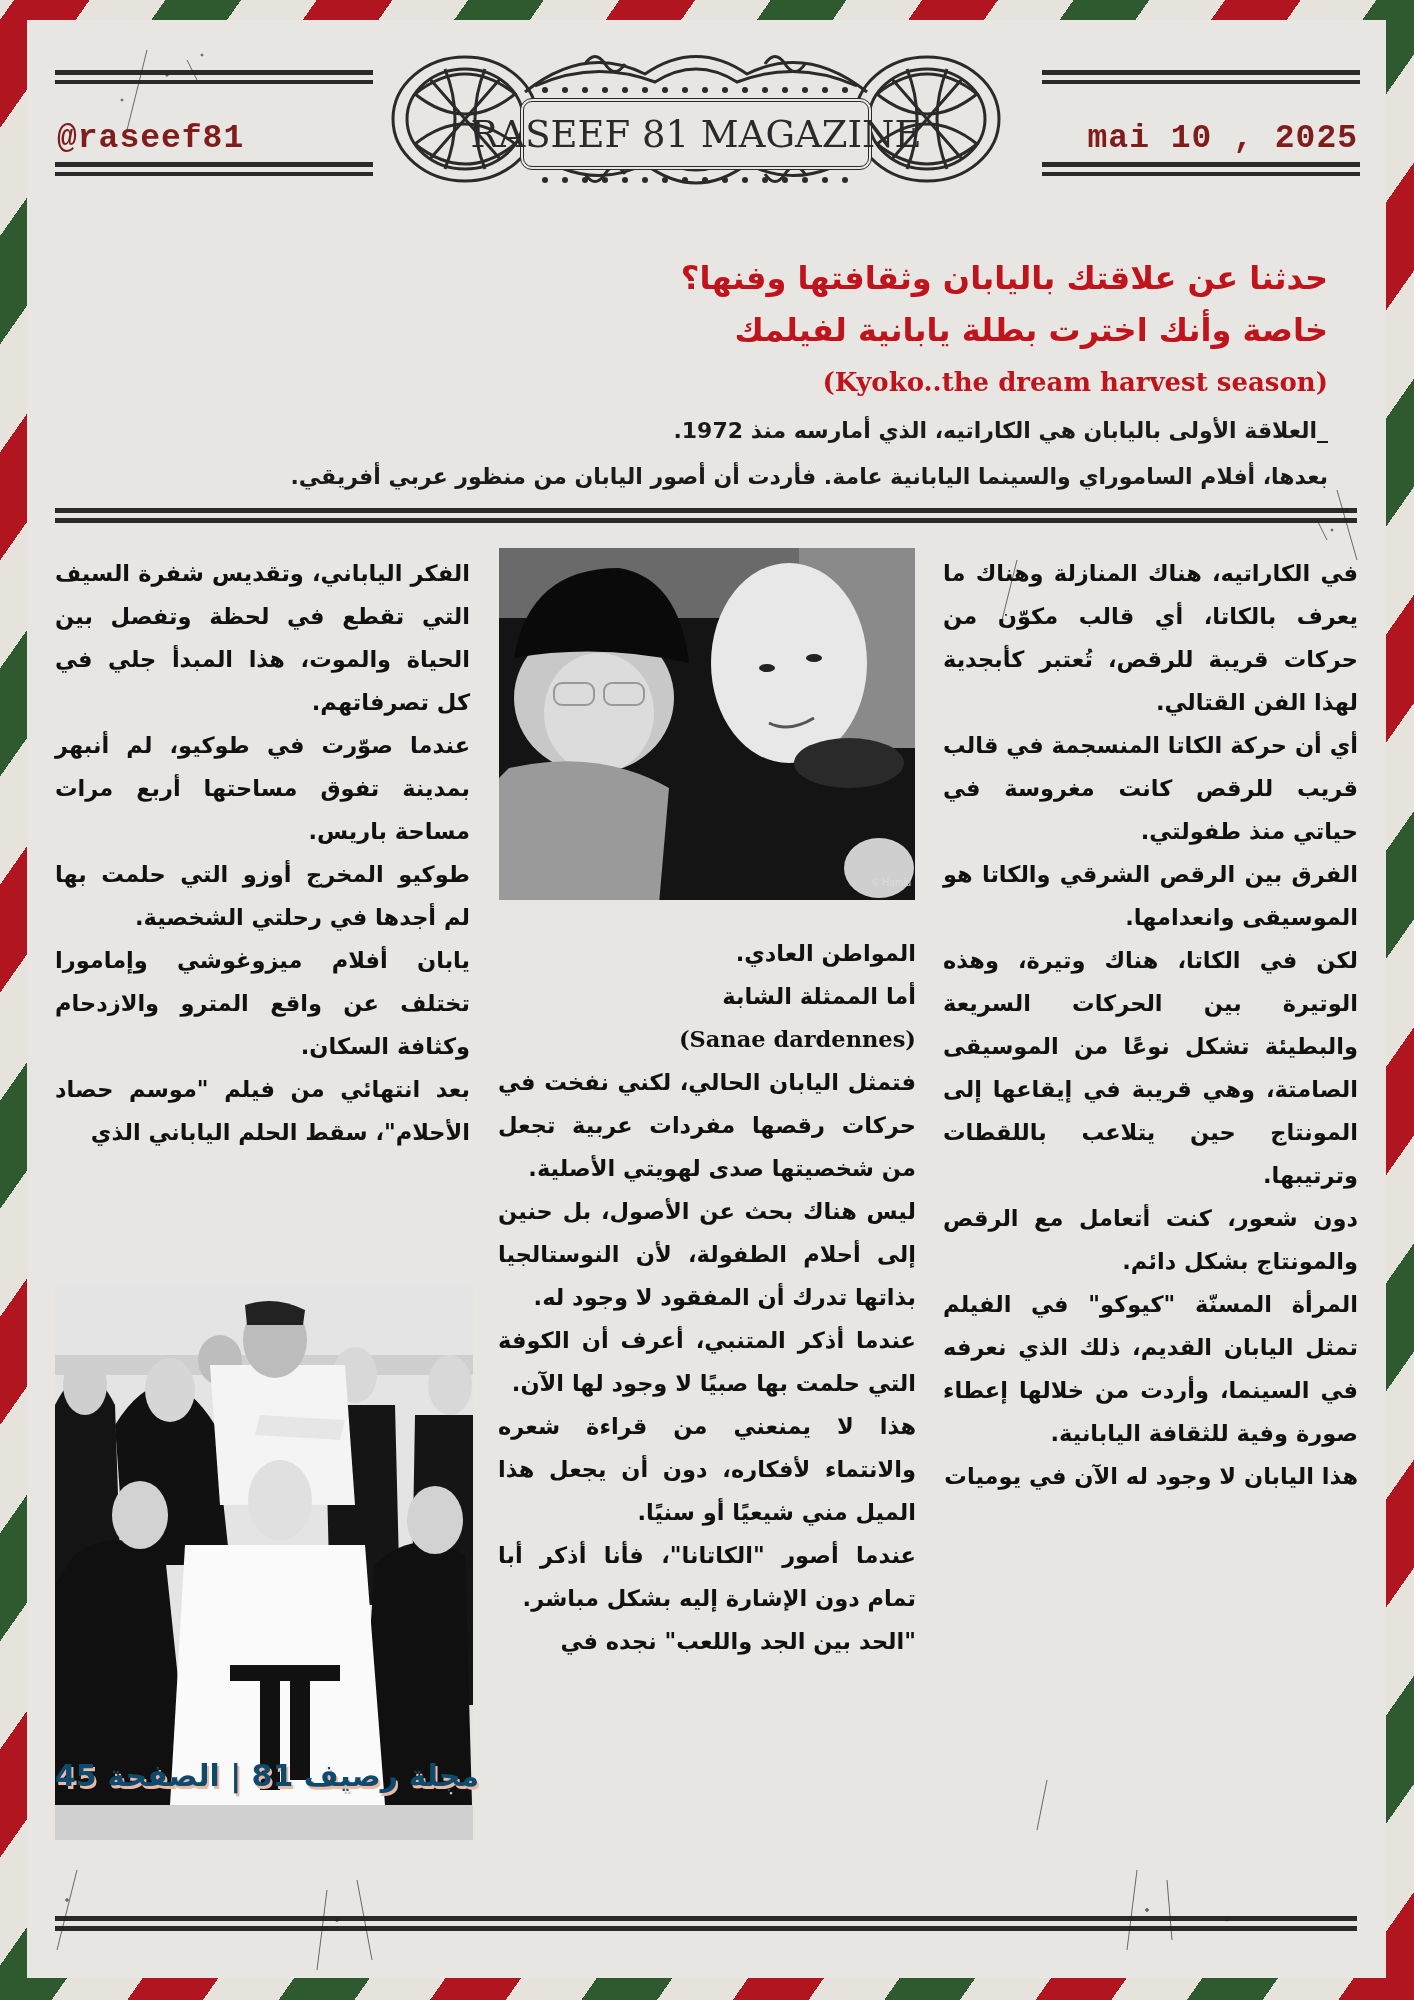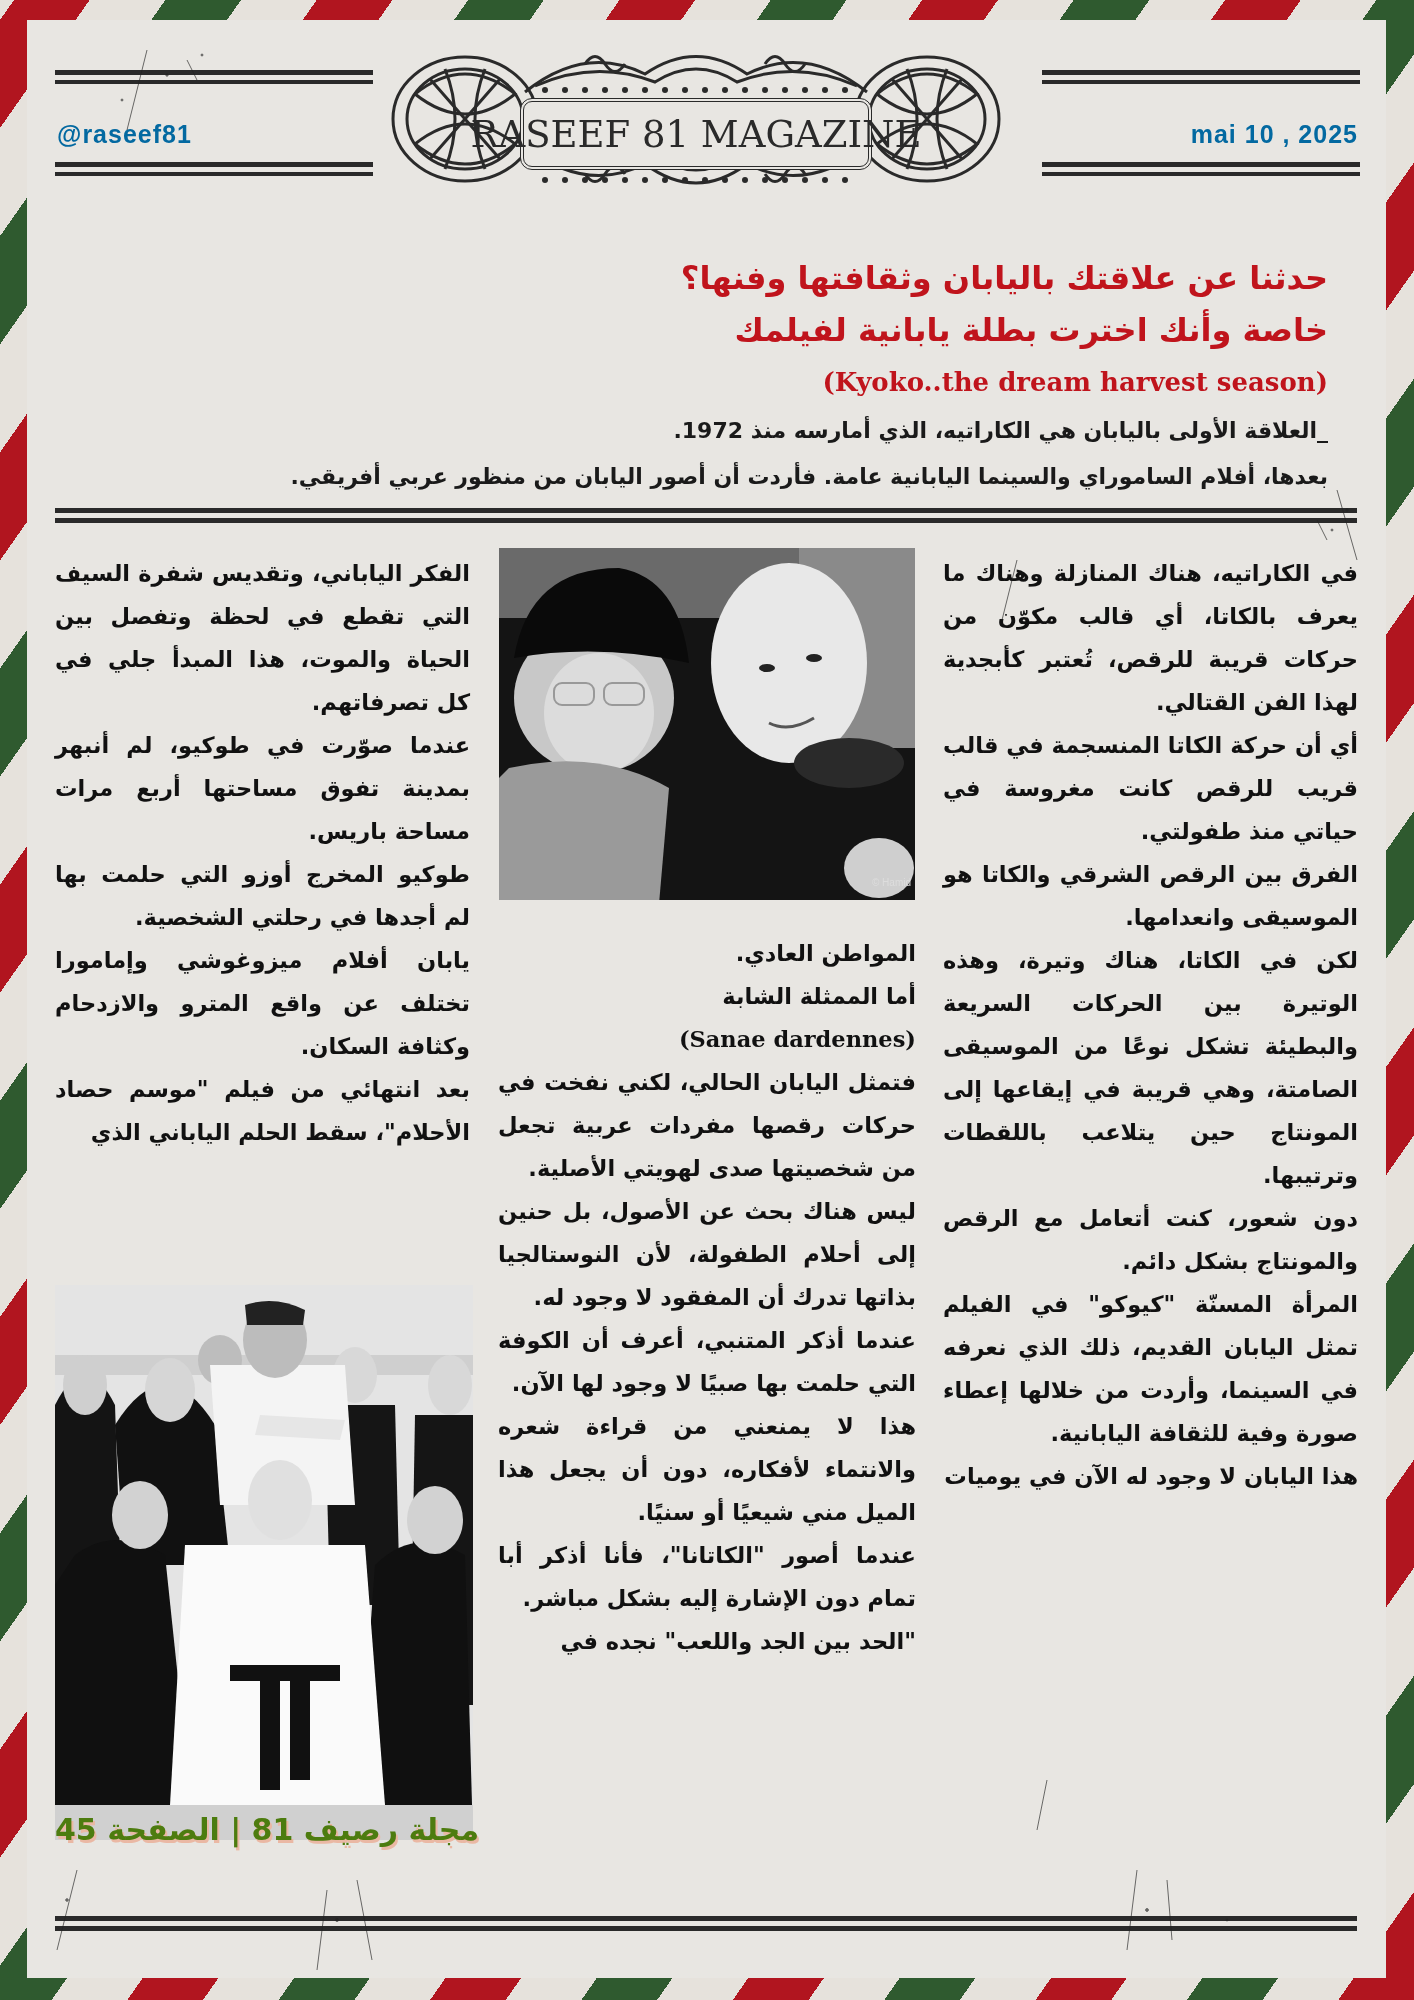--- a/index.html
+++ b/index.html
@@ -15,22 +15,22 @@
   }
   .page {
     position: absolute; left: 27px; top: 20px; width: 1359px; height: 1958px;
     background: #e8e6e2;
   }
   .grunge { position: absolute; pointer-events: none; }
   
   .hdr-rule { position: absolute; height: 5px; background: #2a2a2a; }
   .hdr-rule.thin { height: 4px; }
   .handle, .date {
-    position: absolute; top: 100px; font-family: Liberation Sans, sans-serif;
-    font-weight: bold; font-size: 25px; color: #0369a1; letter-spacing: 1px;
+    position: absolute; top: 100px; font-family: Liberation Mono, monospace;
+    font-weight: bold; font-size: 33px; color: #7f1d1d; letter-spacing: 1px;
   }
   .handle { left: 30px; }
   .date { right: 28px; }
   .logo {
     position: absolute; left: 358px; top: 14px; width: 622px; height: 170px;
   }
   .logo-box {
     position: absolute; left: 135px; top: 64px; width: 352px; height: 72px;
     border: 4px double #2a2a2a; border-radius: 12px; background: #e8e6e2;
     display: flex; align-items: center; justify-content: center;
@@ -51,22 +51,22 @@
   .col p { margin: 0; }
   .col .en { font-family: "DejaVu Serif", serif; direction: ltr; unicode-bidi: embed; text-align-last: right; }
   .col-right { left: 916px; top: 532px; width: 415px; }
   .col-mid { left: 471px; top: 912px; width: 418px; }
   .col-left { left: 28px; top: 532px; width: 415px; }
   .photo { position: absolute; overflow: hidden; }
   .photo1 { left: 472px; top: 528px; width: 416px; height: 352px; background: #1a1a1a; }
   .photo2 { left: 28px; top: 1265px; width: 418px; height: 555px; background: #d8d8d8; }
   .credit { position: absolute; right: 4px; bottom: 12px; font-size: 10px; color: #ddd; font-family: "Liberation Sans", sans-serif; }
   .footer-label {
-    position: absolute; left: 28px; top: 1792px; direction: rtl;
-    font-weight: bold; font-size: 30px; color: #4d7c0f;
+    position: absolute; left: 28px; top: 1738px; direction: rtl;
+    font-weight: bold; font-size: 30px; color: #0c4a6e;
     text-shadow: 2px 3px 0 #eab8a4;
   }
   .foot-rule { position: absolute; left: 28px; width: 1302px; height: 5px; background: #2a2a2a; }
 </style>
 </head>
 <body>
 
 <div class="page">
 
   <div class="hdr-rule" style="left:28px; top:50px; width:318px;"></div>

